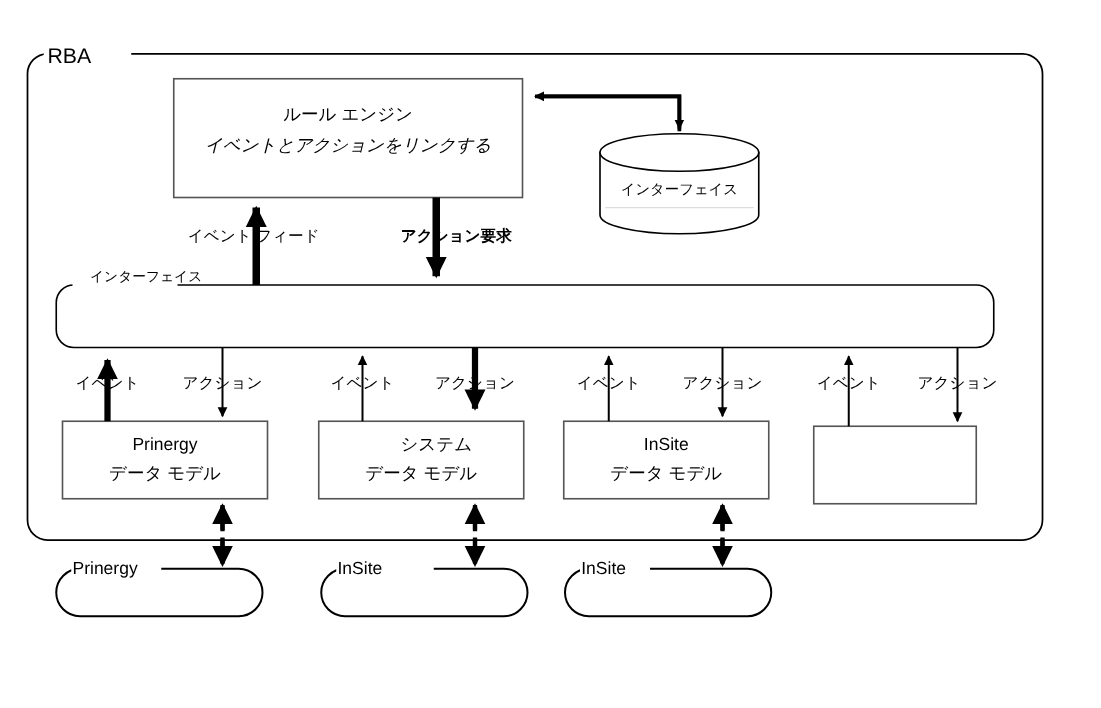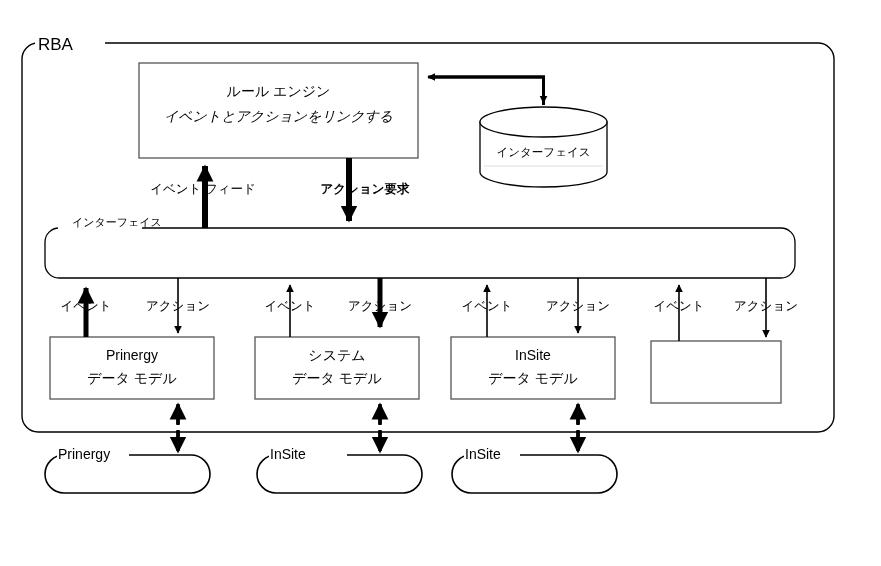--- a/index.html
+++ b/index.html
@@ -138,21 +138,21 @@
 
   <div class="lbl lbl-small" style="left:452px; top:298px; width:70px;">イベント</div>
   <div class="lbl lbl-small" style="left:535px; top:298px; width:86px;">アクション</div>
 
   <div class="lbl lbl-small" style="left:644px; top:298px; width:70px;">イベント</div>
   <div class="lbl lbl-small" style="left:723px; top:298px; width:86px;">アクション</div>
 
   <div class="lbl lbl-box" style="left:50px; top:347px; width:164px;">Prinergy</div>
   <div class="lbl lbl-box" style="left:50px; top:370px; width:164px;">データ モデル</div>
 
-  <div class="lbl lbl-box" style="left:255px; top:347px; width:164px;">システム</div>
+  <div class="lbl lbl-box" style="left:255px; top:347px; width:164px;padding-left:12px;">システム</div>
   <div class="lbl lbl-box" style="left:255px; top:370px; width:164px;">データ モデル</div>
 
   <div class="lbl lbl-box" style="left:451px; top:347px; width:164px;">InSite</div>
   <div class="lbl lbl-box" style="left:451px; top:370px; width:164px;">データ モデル</div>
 
 
   <div class="lbl lbl-box" style="left:58px; top:446px; width:72px; text-align:left;">Prinergy</div>
   <div class="lbl lbl-box" style="left:270px; top:446px; width:80px; text-align:left;">InSite</div>
   <div class="lbl lbl-box" style="left:465px; top:446px; width:58px; text-align:left;">InSite</div>
 

